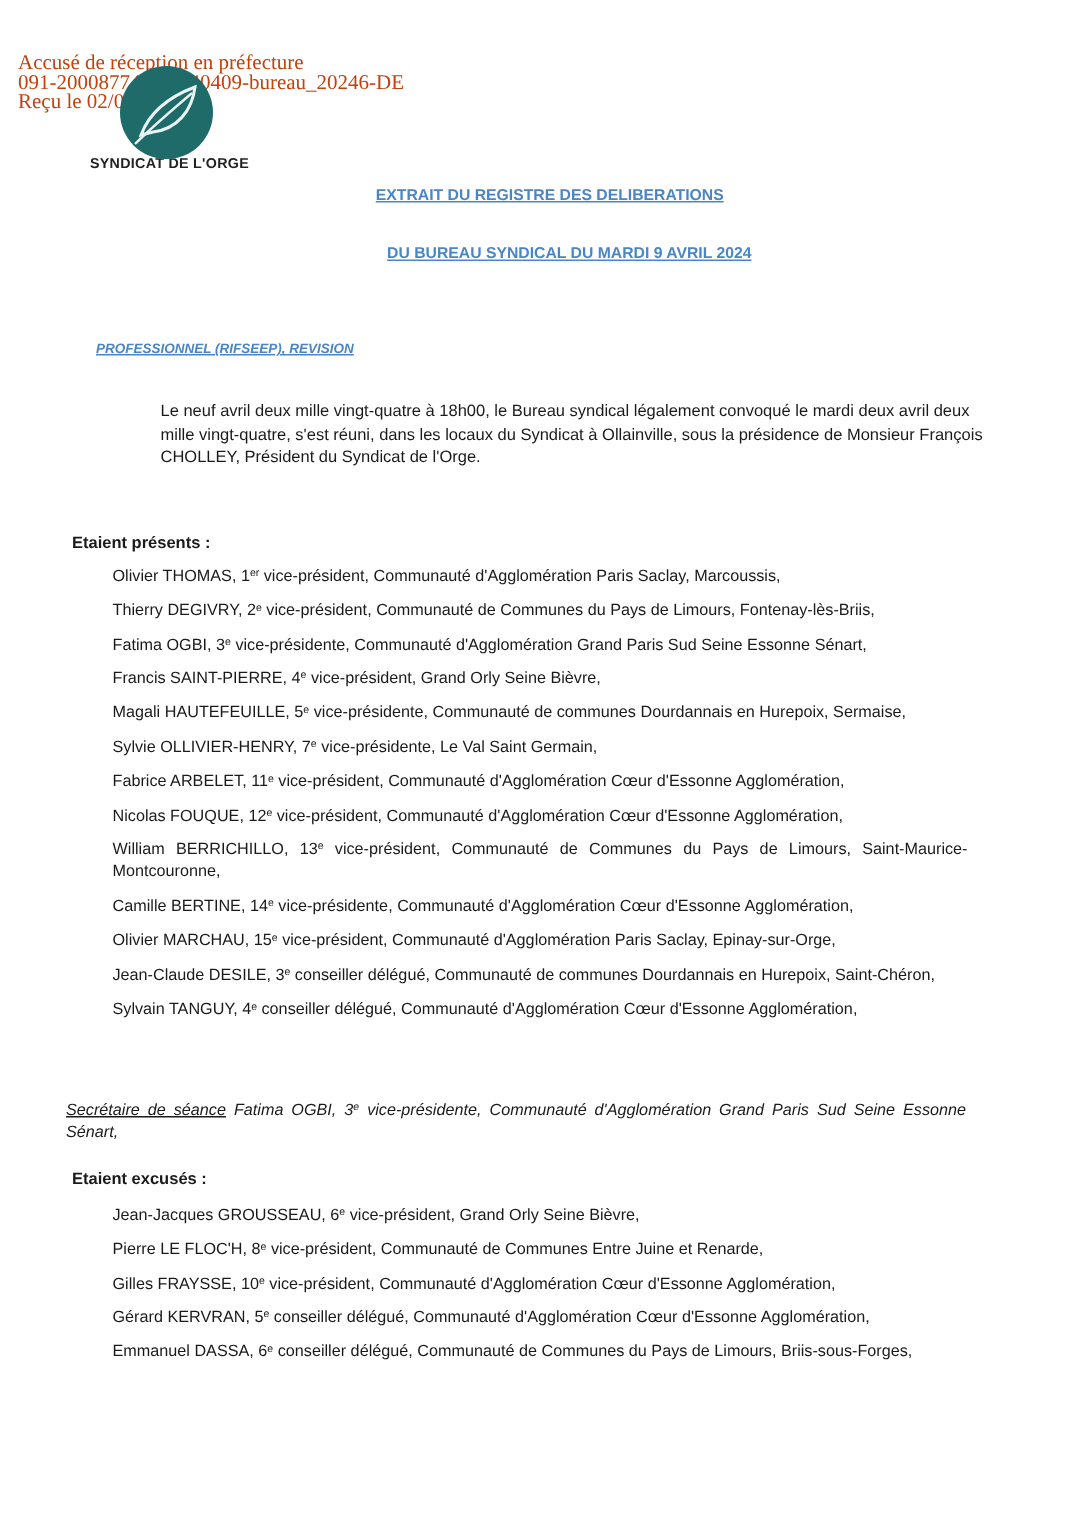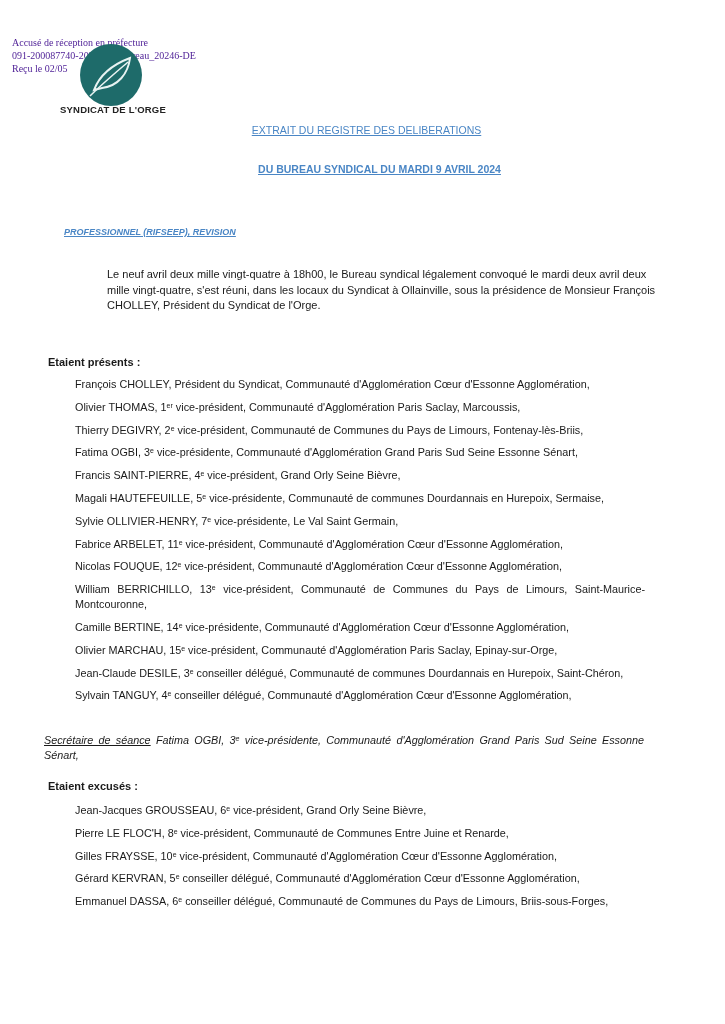--- a/index.html
+++ b/index.html
@@ -1,22 +1,22 @@
 <!DOCTYPE html>
 <html><head>
 <meta charset="utf-8">
 <style>
   html, body { margin: 0; padding: 0; background: #fff; }
   body { width: 725px; height: 1024px; position: relative; overflow: hidden; font-family: "Liberation Sans", sans-serif; color: #1a1a1a; }
-  .stamp { position: absolute; left: 12px; top: 36px; font-family: "Liberation Serif", serif; font-size: 10px; line-height: 13px; color: #4c1d95; z-index: 1; }
+  .stamp { position: absolute; left: 12px; top: 36px; font-family: "Liberation Serif", serif; font-size: 14px; line-height: 13px; color: #c2410c; z-index: 1; }
   .stamp div { white-space: nowrap; }
   .logo { position: absolute; left: 80px; top: 44px; width: 62px; height: 62px; border-radius: 50%; background: #1e6b6a; z-index: 2; }
   .logo svg { position: absolute; left: 0; top: 0; }
   .org-name { position: absolute; left: 60px; top: 104px; font-size: 9.5px; font-weight: bold; letter-spacing: 0.2px; color: #222; }
-  .title1 { position: absolute; left: 0; width: 725px; text-align: center; top: 124px; font-size: 10.5px; font-weight: normal; color: #4a86c5; text-decoration: underline; padding-left: 8px; box-sizing: border-box; }
+  .title1 { position: absolute; left: 0; width: 725px; text-align: center; top: 124px; font-size: 10.5px; font-weight: bold; color: #4a86c5; text-decoration: underline; padding-left: 8px; box-sizing: border-box; }
   .title2 { position: absolute; left: 13px; width: 725px; text-align: center; top: 163px; font-size: 10.5px; font-weight: bold; color: #4a86c5; text-decoration: underline; padding-left: 8px; box-sizing: border-box; }
   .subject { position: absolute; left: 64px; top: 225px; width: 590px; font-size: 9px; font-weight: bold; font-style: italic; color: #4a86c5; text-decoration: underline; line-height: 15px; }
   .intro { position: absolute; left: 107px; top: 267px; width: 560px; font-size: 11px; line-height: 15.5px; color: #1a1a1a; }
   .section-h { position: absolute; left: 48px; font-size: 11px; font-weight: bold; color: #1a1a1a; }
   .list { position: absolute; left: 75px; width: 570px; font-size: 10.8px; color: #1a1a1a; }
   .list .item { line-height: 15px; margin-bottom: 7.8px; }
   .list .item.wrap { text-align: justify; }
   .secretary { position: absolute; left: 44px; top: 733px; width: 600px; font-size: 10.8px; font-style: italic; line-height: 15px; color: #1a1a1a; text-align: justify; }
   .secretary .lbl { text-decoration: underline; }
   sup { font-size: 7px; vertical-align: top; position: relative; top: -2px; }
@@ -44,21 +44,20 @@
 
 <div class="subject">
   <div>PROFESSIONNEL (RIFSEEP), REVISION</div>
 </div>
 
 <div class="intro">Le neuf avril deux mille vingt-quatre à 18h00, le Bureau syndical légalement convoqué le mardi deux avril deux mille vingt-quatre, s'est réuni, dans les locaux du Syndicat à Ollainville, sous la présidence de Monsieur François CHOLLEY, Président du Syndicat de l'Orge.</div>
 
 <div class="section-h" style="top:356px">Etaient présents :</div>
 
 <div class="list" style="top:377px" id="present-list">
-    <div class="item"><span>François CHOLLEY</span>, <span>Président du Syndicat</span>, <span>Communauté d'Agglomération Cœur d'Essonne Agglomération,</span></div>
     <div class="item"><span>Olivier THOMAS</span>, <span>1</span><sup>er</sup> <span>vice-président</span>, <span>Communauté d'Agglomération Paris Saclay, Marcoussis,</span></div>
     <div class="item"><span>Thierry DEGIVRY</span>, <span>2</span><sup>e</sup> <span>vice-président</span>, <span>Communauté de Communes du Pays de Limours, Fontenay-lès-Briis,</span></div>
     <div class="item"><span>Fatima OGBI</span>, <span>3</span><sup>e</sup> <span>vice-présidente</span>, <span>Communauté d'Agglomération Grand Paris Sud Seine Essonne Sénart,</span></div>
     <div class="item"><span>Francis SAINT-PIERRE</span>, <span>4</span><sup>e</sup> <span>vice-président</span>, <span>Grand Orly Seine Bièvre,</span></div>
     <div class="item"><span>Magali HAUTEFEUILLE</span>, <span>5</span><sup>e</sup> <span>vice-présidente</span>, <span>Communauté de communes Dourdannais en Hurepoix, Sermaise,</span></div>
     <div class="item"><span>Sylvie OLLIVIER-HENRY</span>, <span>7</span><sup>e</sup> <span>vice-présidente</span>, <span>Le Val Saint Germain,</span></div>
     <div class="item"><span>Fabrice ARBELET</span>, <span>11</span><sup>e</sup> <span>vice-président</span>, <span>Communauté d'Agglomération Cœur d'Essonne Agglomération,</span></div>
     <div class="item"><span>Nicolas FOUQUE</span>, <span>12</span><sup>e</sup> <span>vice-président</span>, <span>Communauté d'Agglomération Cœur d'Essonne Agglomération,</span></div>
     <div class="item wrap"><span>William BERRICHILLO</span>, <span>13</span><sup>e</sup> <span>vice-président</span>, <span>Communauté de Communes du Pays de Limours, Saint-Maurice-Montcouronne,</span></div>
     <div class="item"><span>Camille BERTINE</span>, <span>14</span><sup>e</sup> <span>vice-présidente</span>, <span>Communauté d'Agglomération Cœur d'Essonne Agglomération,</span></div>

